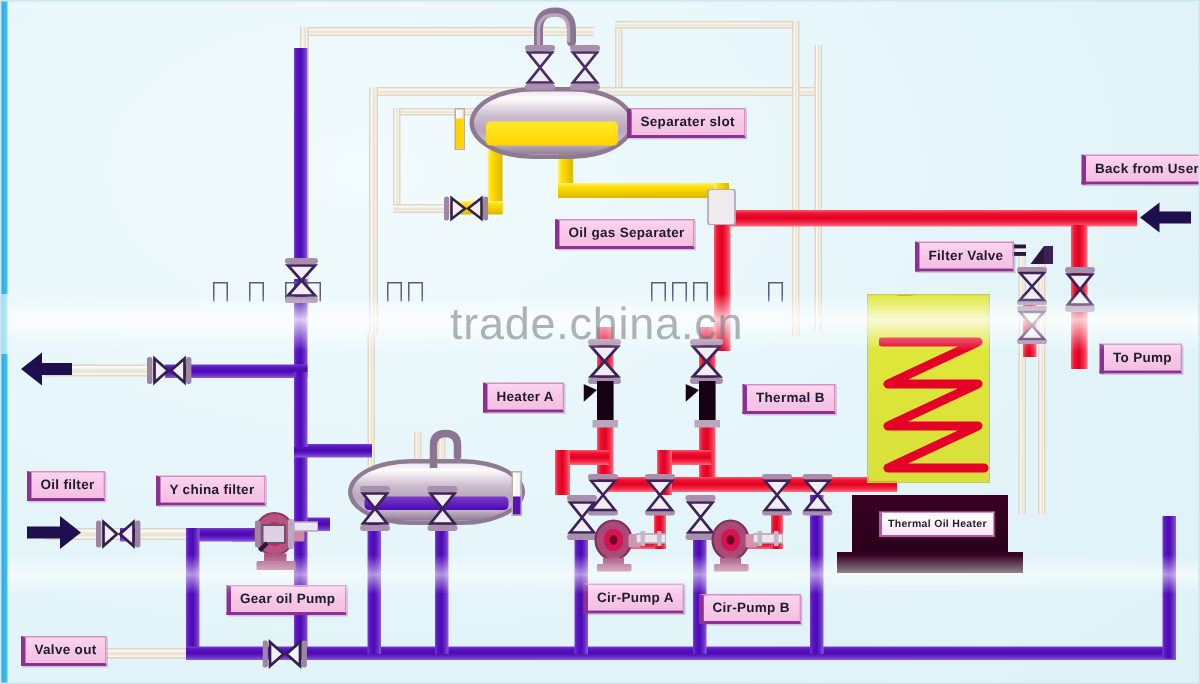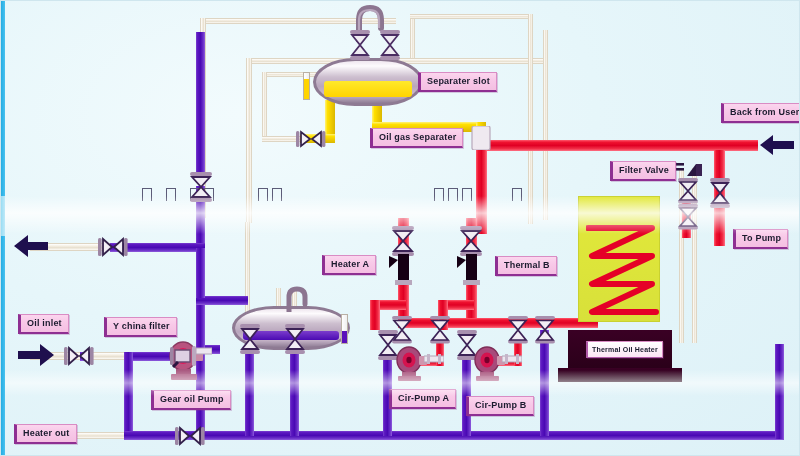--- a/index.html
+++ b/index.html
@@ -551,31 +551,32 @@
   <div class="leg" style="left:258px;top:188px;width:8px;height:12px;"></div>
   <div class="leg" style="left:272px;top:188px;width:8px;height:12px;"></div>
   <div class="leg" style="left:434px;top:188px;width:8px;height:12px;"></div>
   <div class="leg" style="left:448px;top:188px;width:8px;height:12px;"></div>
   <div class="leg" style="left:462px;top:188px;width:8px;height:12px;"></div>
   <div class="leg" style="left:512px;top:188px;width:8px;height:12px;"></div>
 
   <div class="haze" style="top:196px;height:38px;"></div>
   <div class="haze2" style="top:370px;height:26px;"></div>
 
+  <div class="watermark">trade.china.cn</div>
 
   <div id="label-layer">
       <div class="callout" style="left: 418px; top: 72px;">Separater slot</div>
-      <div class="callout" style="left: 370px; top: 128px;">Oil gas Separater</div>
+      <div class="callout" style="left: 370px; top: 146px;">Oil gas Separater</div>
       <div class="callout" style="left: 721px; top: 103px;">Back from User</div>
       <div class="callout" style="left: 610px; top: 161px;">Filter Valve</div>
       <div class="callout" style="left: 733px; top: 229px;">To Pump</div>
       <div class="callout" style="left: 322px; top: 255px;">Heater A</div>
       <div class="callout" style="left: 495px; top: 256px;">Thermal B</div>
-      <div class="callout" style="left: 18px; top: 314px;">Oil inlet</div>
+      <div class="callout" style="left: 18px; top: 314px;">Oil filter</div>
       <div class="callout" style="left: 104px; top: 317px;">Y china filter</div>
       <div class="callout light" style="left: 586px; top: 341px;">Thermal Oil Heater</div>
       <div class="callout" style="left: 151px; top: 390px;">Gear oil Pump</div>
       <div class="callout" style="left: 389px; top: 389px;">Cir-Pump A</div>
       <div class="callout" style="left: 466px; top: 396px;">Cir-Pump B</div>
-      <div class="callout" style="left: 14px; top: 424px;">Heater out</div>
+      <div class="callout" style="left: 14px; top: 424px;">Valve out</div>
     </div>
 
 </div>
 
 </body></html>

